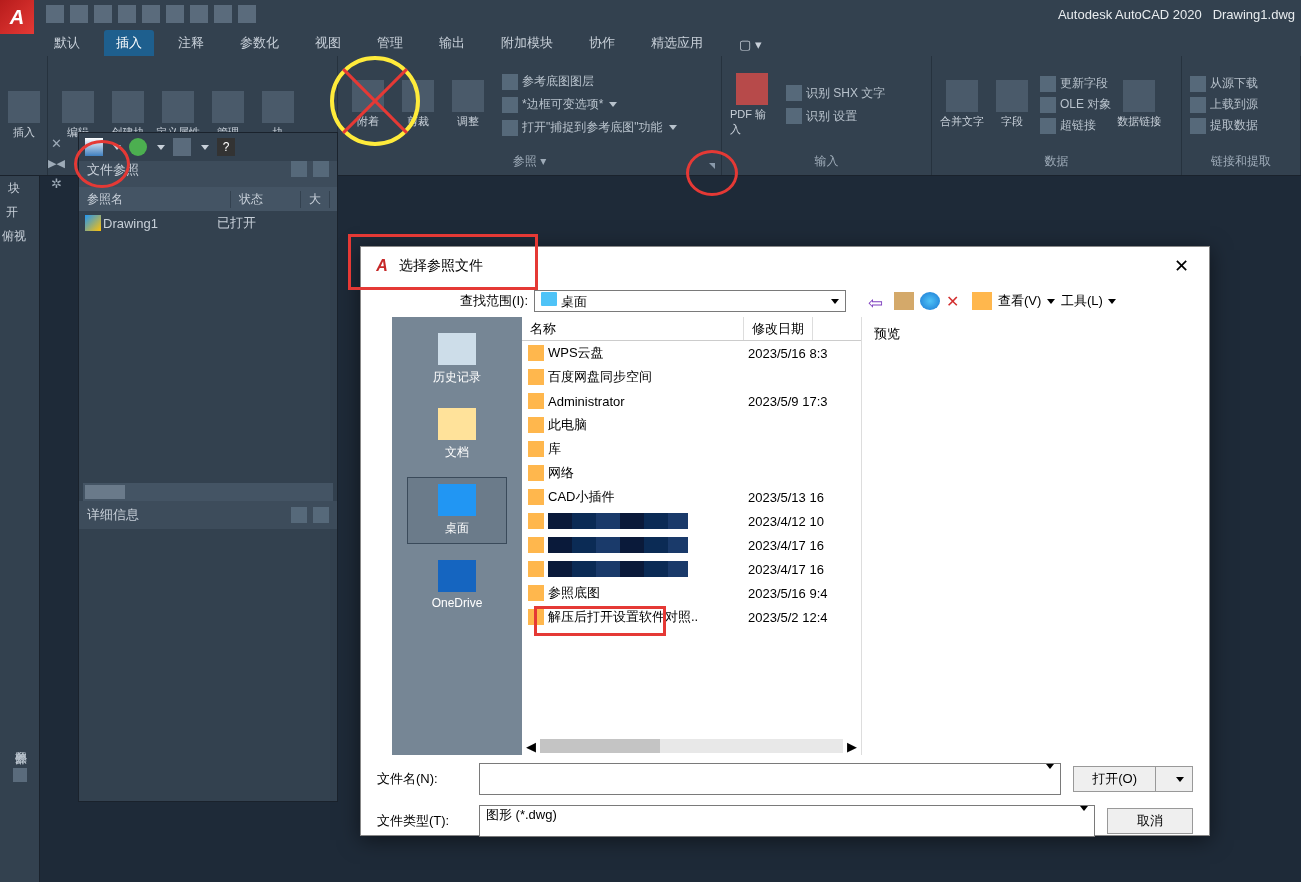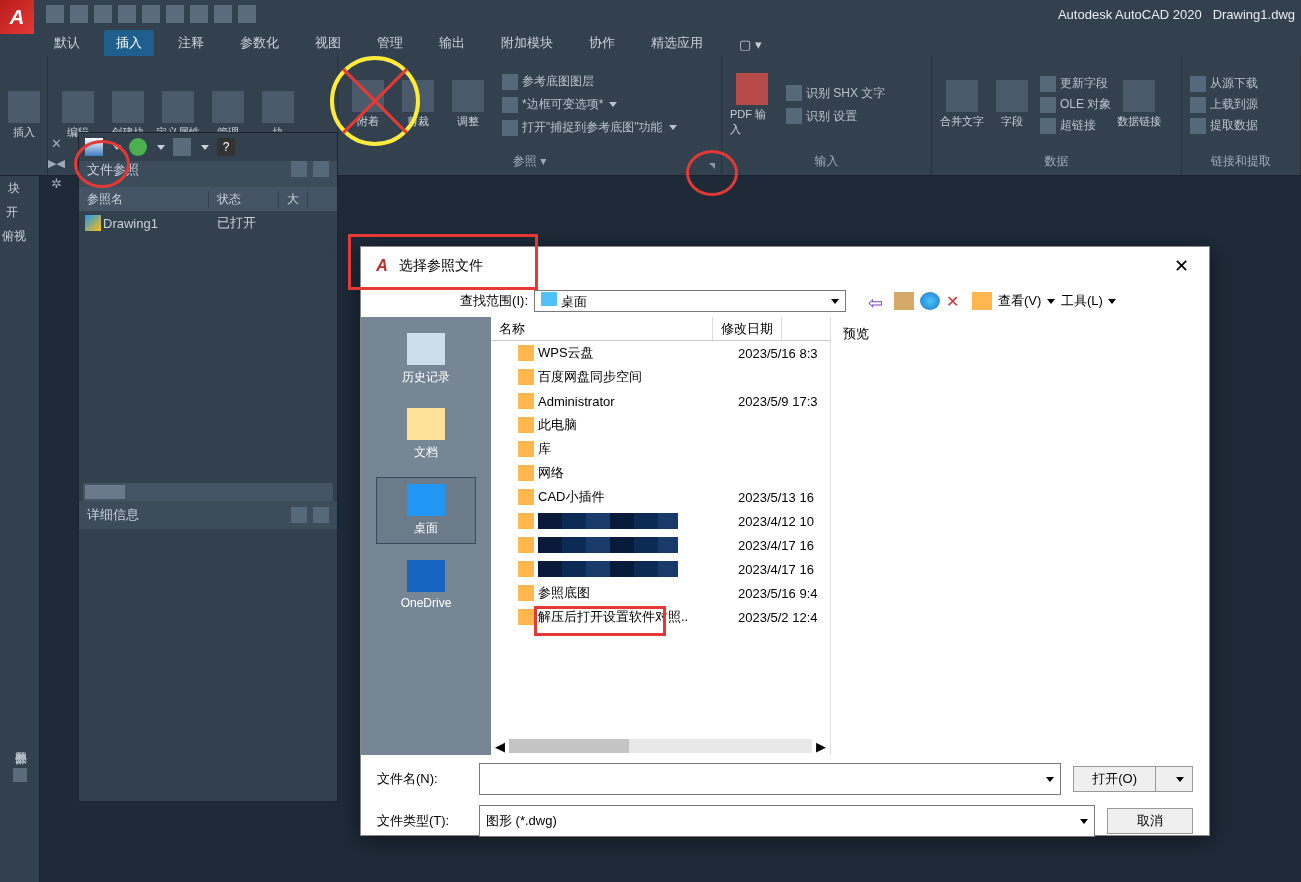--- a/index.html
+++ b/index.html
@@ -40,37 +40,37 @@
 .dlg-title { height: 38px; display: flex; align-items: center; padding: 0 12px; font-size: 14px; border-bottom: 0; }
 .dlg-title .dlg-logo { width: 18px; height: 18px; margin-right: 8px; display:inline-flex;align-items:center;justify-content:center; }
 .dlg-title .dlg-logo::after{content:"A";color:#c62828;font-weight:bold;font-style:italic;font-size:16px;}
 .dlg-close { margin-left: auto; font-size: 18px; padding: 4px 8px; cursor: pointer; }
 .dlg-toolbar { height: 32px; display: flex; align-items: center; gap: 6px; padding: 0 10px; font-size: 13px; margin-left: 47px; }
 .dlg-combo { border: 1px solid #7a7a7a; height: 22px; padding: 0 6px; display: flex; align-items: center; justify-content: space-between; background: #fff; }
 .dlg-combo.look { width: 312px; }
 .folder-ico { width: 16px; height: 14px; background: #4fc3f7; display: inline-block; margin-right: 4px; border-radius:1px;}
 .tb-ico { width: 20px; height: 18px; display: inline-block; }
 .dlg-body { flex: 1; display: flex; overflow: hidden; }
-.places { width: 130px; background: #768695; display: flex; flex-direction: column; align-items: center; padding-top: 10px; gap: 10px; color: #fff; font-size: 12px; }
+.places { width: 130px; background: #768695; display: flex; flex-direction: column; align-items: center; padding-top: 10px; gap: 10px; color: #fff; font-size: 12px; margin-left: 31px; }
 .place { display: flex; flex-direction: column; align-items: center; gap: 4px; padding: 6px 4px; width: 100px; text-align:center;}
 .place.sel { border: 1px solid #3a4a5a; background: #6b7b8a; }
 .place-ico { width: 38px; height: 32px; background: #cddde9; }
 .filelist { width: 340px; border-right: 1px solid #ddd; display: flex; flex-direction: column; font-size: 13px; }
 .fl-head { height: 24px; border-bottom: 1px solid #ccc; display: flex; }
 .fl-head span { padding: 3px 8px; border-right: 1px solid #ddd; }
-.fl-rows { flex: 1; overflow: hidden; margin-left: 21px; }
+.fl-rows { flex: 1; overflow: hidden; }
 .fl-row { display: flex; padding: 2px 6px; align-items: center; height: 24px; }
 .fl-row .name { width: 220px; display: flex; align-items: center; gap: 4px; overflow:hidden; white-space:nowrap;}
 .fico { width: 16px; height: 16px; background: #ffb74d; display: inline-block; flex-shrink:0;}
 .censor { display:inline-block; height:16px; }
 .preview { flex: 1; padding: 8px 12px; font-size: 13px; }
 .dlg-footer { height: 80px; padding: 8px 16px; display: flex; flex-direction: column; gap: 10px; font-size: 13px; }
 .footer-row { display: flex; align-items: center; gap: 12px; }
 .footer-row label { width: 90px; }
-.footer-combo { flex: 1; border: 1px solid #7a7a7a; height: 32px; padding: 0 6px; display: flex; align-items: center; justify-content: space-between; background: #fff; }
+.footer-combo { flex: 1; border: 1px solid #7a7a7a; height: 32px; padding: 0 6px; display: flex; justify-content: space-between; background: #fff; }
 .btn { border: 1px solid #999; background: #efefef; height: 26px; padding: 0 18px; display: flex; align-items: center; cursor: pointer; }
 .btn-arrow { width: 18px; border-left: 1px solid #999; margin-left: -1px; }
 .hscroll { height: 18px; display:flex; align-items:center; padding:0 4px; gap:4px;}
 .hscroll .track{flex:1;height:14px;background:#e8e8e8;position:relative;}
 .hscroll .track::after{content:"";position:absolute;left:0;top:0;width:120px;height:14px;background:#c4c4c4;}
 .annot-circle-red { position: absolute; border: 3px solid #e53935; border-radius: 50%; pointer-events: none; z-index: 50; }
 .annot-circle-yellow { position: absolute; border: 4px solid #ffeb3b; border-radius: 50%; pointer-events: none; z-index: 50; }
 .annot-rect-red { position: absolute; border: 3px solid #e53935; pointer-events: none; z-index: 50; }
 .annot-x { position: absolute; z-index: 51; pointer-events: none; }
 .annot-x::before, .annot-x::after { content: ""; position: absolute; width: 90px; height: 3px; background: #e53935; top: 50%; left: 50%; }
@@ -279,21 +279,21 @@
     <span class="xref-tb-ico" style="background:#333;color:#fff;text-align:center;line-height:18px;font-size:12px">?</span>
   </div>
   <div class="xref-header">
     <span>文件参照</span>
     <span style="display:flex;gap:6px">
         <span class="small-ico"></span>
         <span class="small-ico"></span>
       </span>
   </div>
   <div class="xref-cols">
-    <span style="width:130px">参照名</span>
+    <span style="width:152px">参照名</span>
     <span style="width:70px">状态</span>
     <span>大</span>
   </div>
   <div class="xref-list">
     <div class="xref-row">
       <span class="ico"></span>
       <span style="width:112px">Drawing1</span>
       <span>已打开</span>
     </div>
   </div>

